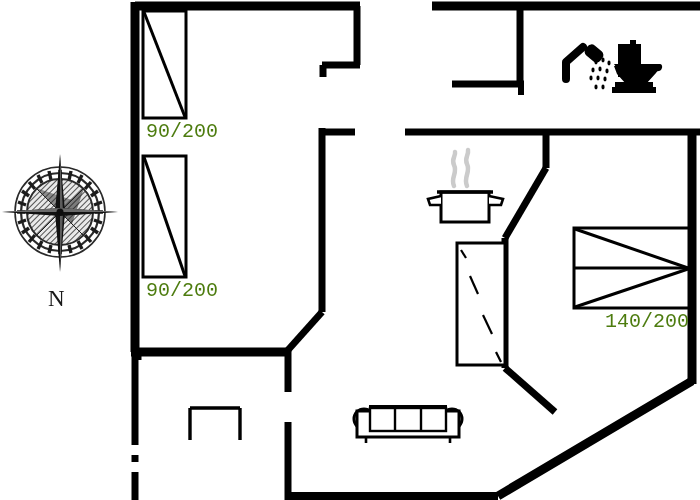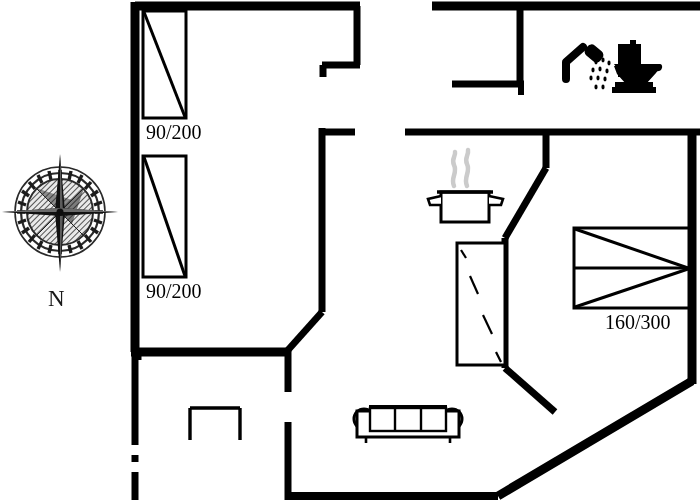--- a/index.html
+++ b/index.html
@@ -20,23 +20,23 @@
   #plan-svg {
     position: absolute;
     left: 0;
     top: 0;
     width: 700px;
     height: 500px;
     display: block;
   }
   .dim-label {
     position: absolute;
-    font-family: Liberation Serif, serif;
+    font-family: Liberation Mono, monospace;
     font-size: 20px;
-    color: #000000;
+    color: #4d7c0f;
     letter-spacing: 0px;
     white-space: nowrap;
     line-height: 1;
   }
   #label-bed-90-200-upper { left: 146px; top: 122px; }
   #label-bed-90-200-lower { left: 146px; top: 281px; }
   #label-bed-160-200 { left: 605px; top: 312px; }
   .compass-n {
     position: absolute;
     left: 48px;
@@ -271,15 +271,15 @@
         <path d="M 60 14 L 63 72 L 60 132 L 60 72 Z" fill="#5c5c5c"></path>
         <path d="M 2 72 L 60 68 L 118 72 L 60 76 Z" fill="#111111"></path>
         <path d="M 2 72 L 60 68 L 118 72 L 60 72 Z" fill="#6a6a6a"></path>
         <circle cx="60" cy="72" r="3.5" fill="#0d0d0d"></circle>
       </g>
     </svg>
   </div>
 
   <div class="dim-label" id="label-bed-90-200-upper">90/200</div>
   <div class="dim-label" id="label-bed-90-200-lower">90/200</div>
-  <div class="dim-label" id="label-bed-160-200">160/300</div>
+  <div class="dim-label" id="label-bed-160-200">140/200</div>
 
 </div>
 
 </body></html>

